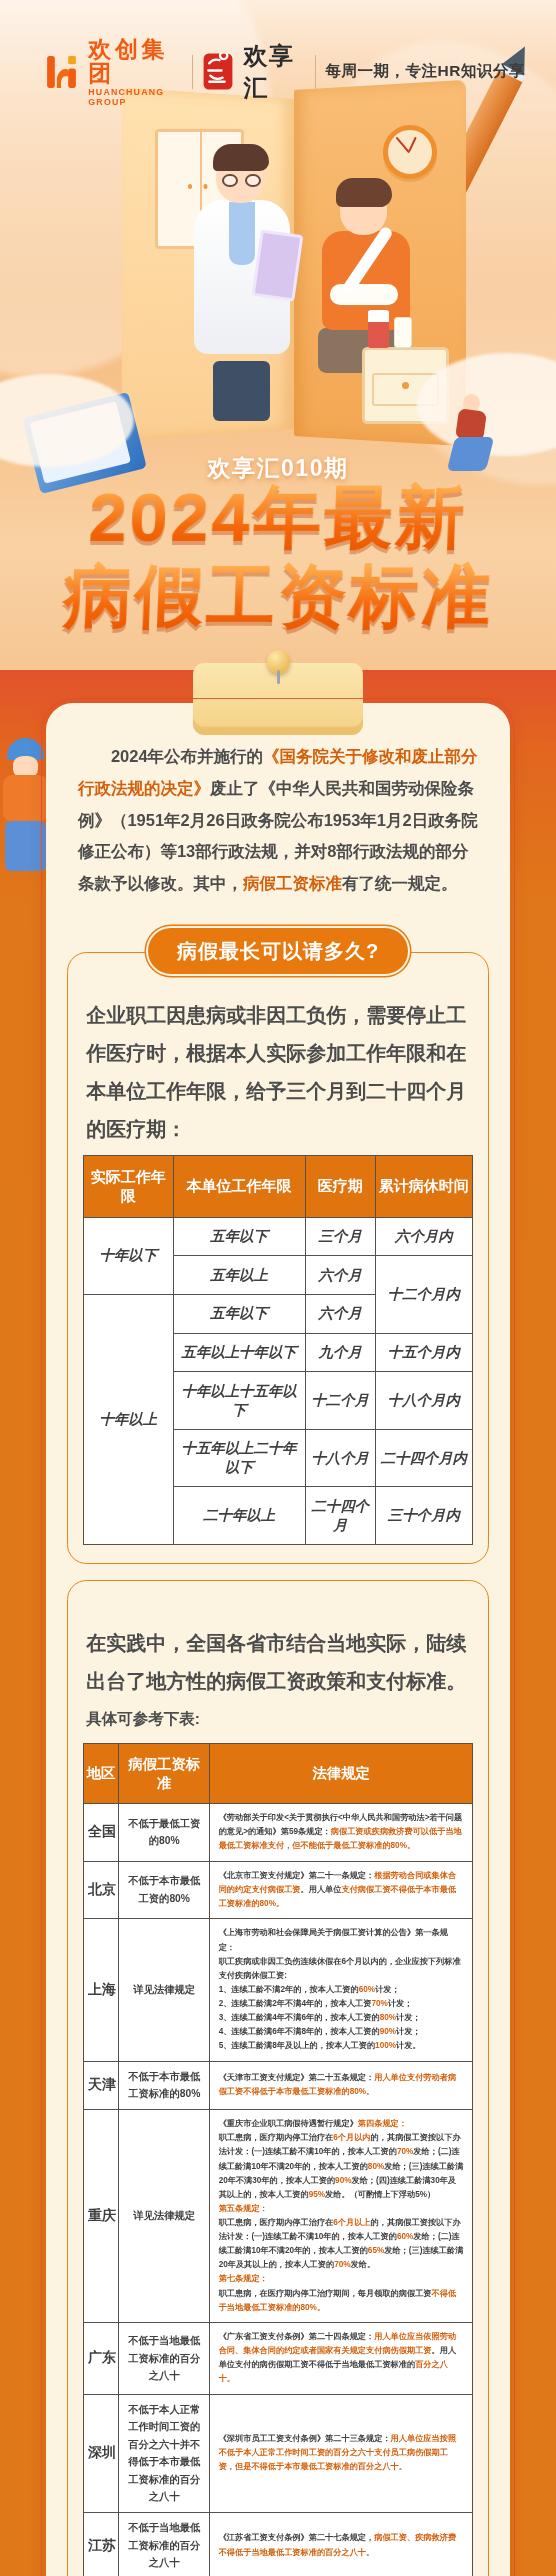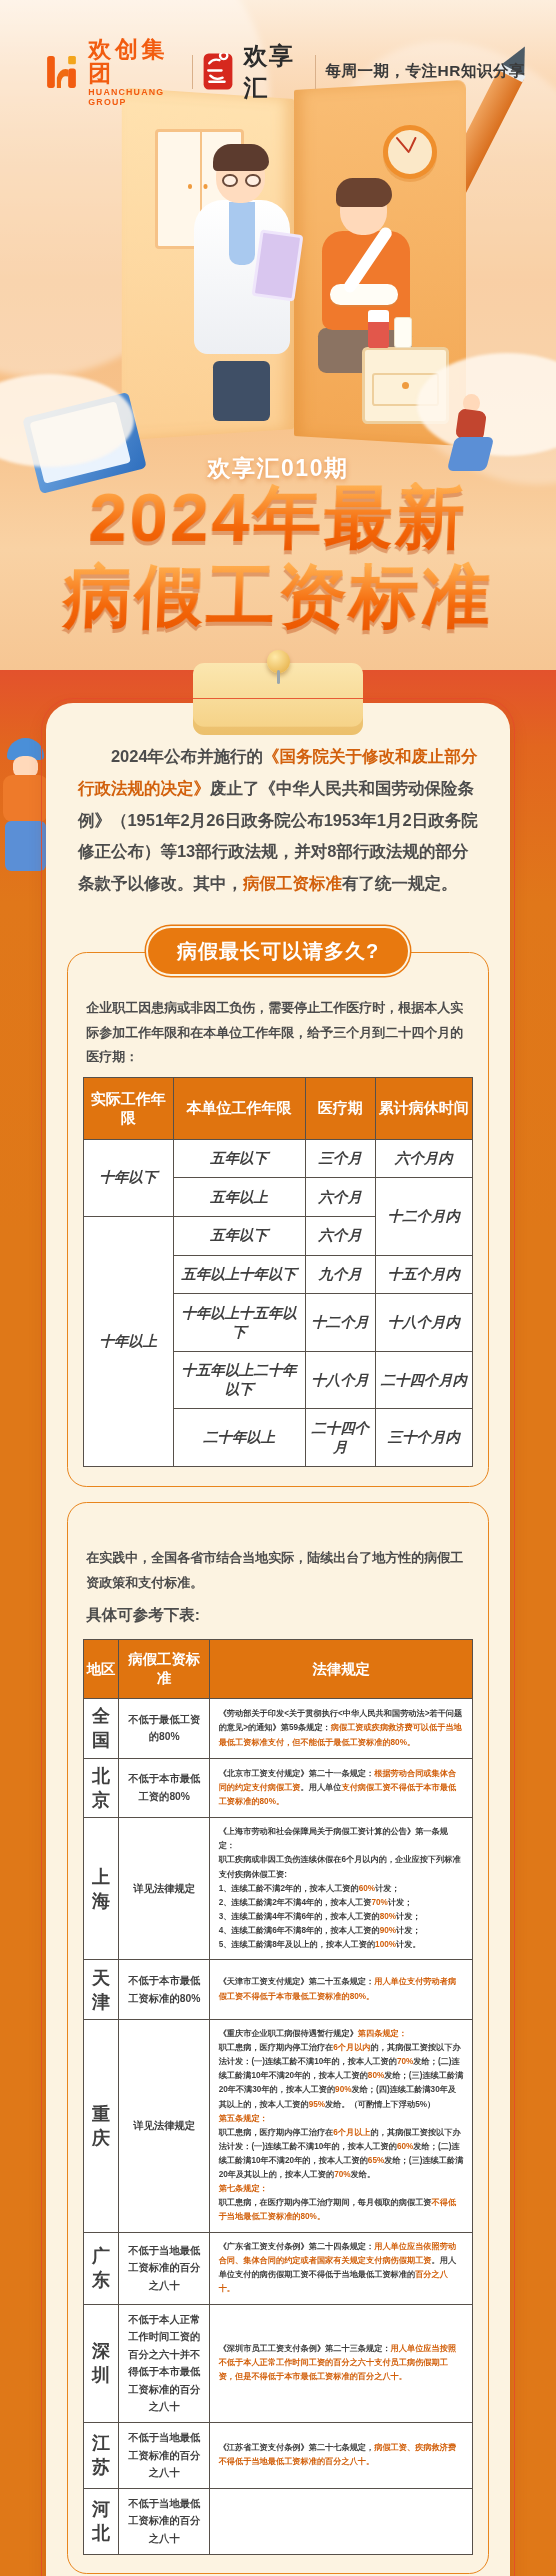--- a/index.html
+++ b/index.html
@@ -112,30 +112,30 @@
           box-shadow:0 3.1px 4.1px rgba(130,70,0,.35); }
   .pushpin::after { content:""; position:absolute; left:9.8px; top:20.6px; width:3.1px; height:13.4px; background:#9aa6ad; border-radius:1.5px; }
 
   .intro { font-size:16.5px; color:#4c4c4c; font-weight:600; line-height:1.92; text-indent:2em; padding:11.3px 13.4px 17.5px; }
   .hl { color:#d2600c; font-weight:800; }
 
   .pill { position:relative; z-index:3; width:max-content; max-width:94%; margin:9.3px auto -24px; padding:9.3px 29px;
           background:#e8790f; color:#fff; font-size:20px; font-weight:800; letter-spacing:1px;
           border-radius:31px; border:2.1px solid #fcf3e1; box-shadow:0 0 0 1.5px #e8790f; text-align:center; }
   .subcard { border:1.5px solid #e8851d; border-radius:19.6px; margin:0 2.1px 15.5px; padding:43px 15.5px 18.5px; }
-  .sec-body { font-size:13px; color:#4c4c4c; font-weight:600; line-height:1.9; padding:0 3.1px 7.2px; }
+  .sec-body { font-size:20px; color:#4c4c4c; font-weight:600; line-height:1.9; padding:0 3.1px 7.2px; }
   .sec-body2 { font-size:15.5px; color:#4c4c4c; font-weight:600; line-height:1.6; padding:0 3.1px 11.3px; }
 
   table { width:100%; border-collapse:collapse; background:#ffffff; }
   th { background:#e0740f; color:#fff; border:0.5px solid #57504a; font-weight:800; }
   td { border:0.5px solid #57504a; color:#3f3f3f; font-weight:600; }
   .t-med th { font-size:15px; padding:11.3px 3.1px; }
   .t-med td { font-size:14.4px; text-align:center; padding:9.3px 3.1px;font-style:italic; }
   .t-law th { font-size:14.4px; padding:10.3px 2.1px; }
-  .t-law td.region { width:9%; text-align:center; font-size:18px; padding:5.2px 2.1px; }
+  .t-law td.region { width:9%; text-align:right; font-size:14px; padding:5.2px 2.1px; }
   .t-law td.standard { width:23.5%; text-align:center; font-size:10.3px; line-height:1.7; padding:6.2px 5.2px; }
   .t-law td.law { font-size:8.2px; line-height:1.72; padding:7.2px 8.2px; white-space:pre-line; }
   .t-law td.law .hl { font-size:8.2px; }
   .note { text-align:right; color:#6b6257; font-size:13.4px; font-weight:500; padding:13.4px 3.1px 2.1px; }
 </style>
 </head>
 <body>
 
 <div class="page">
 

